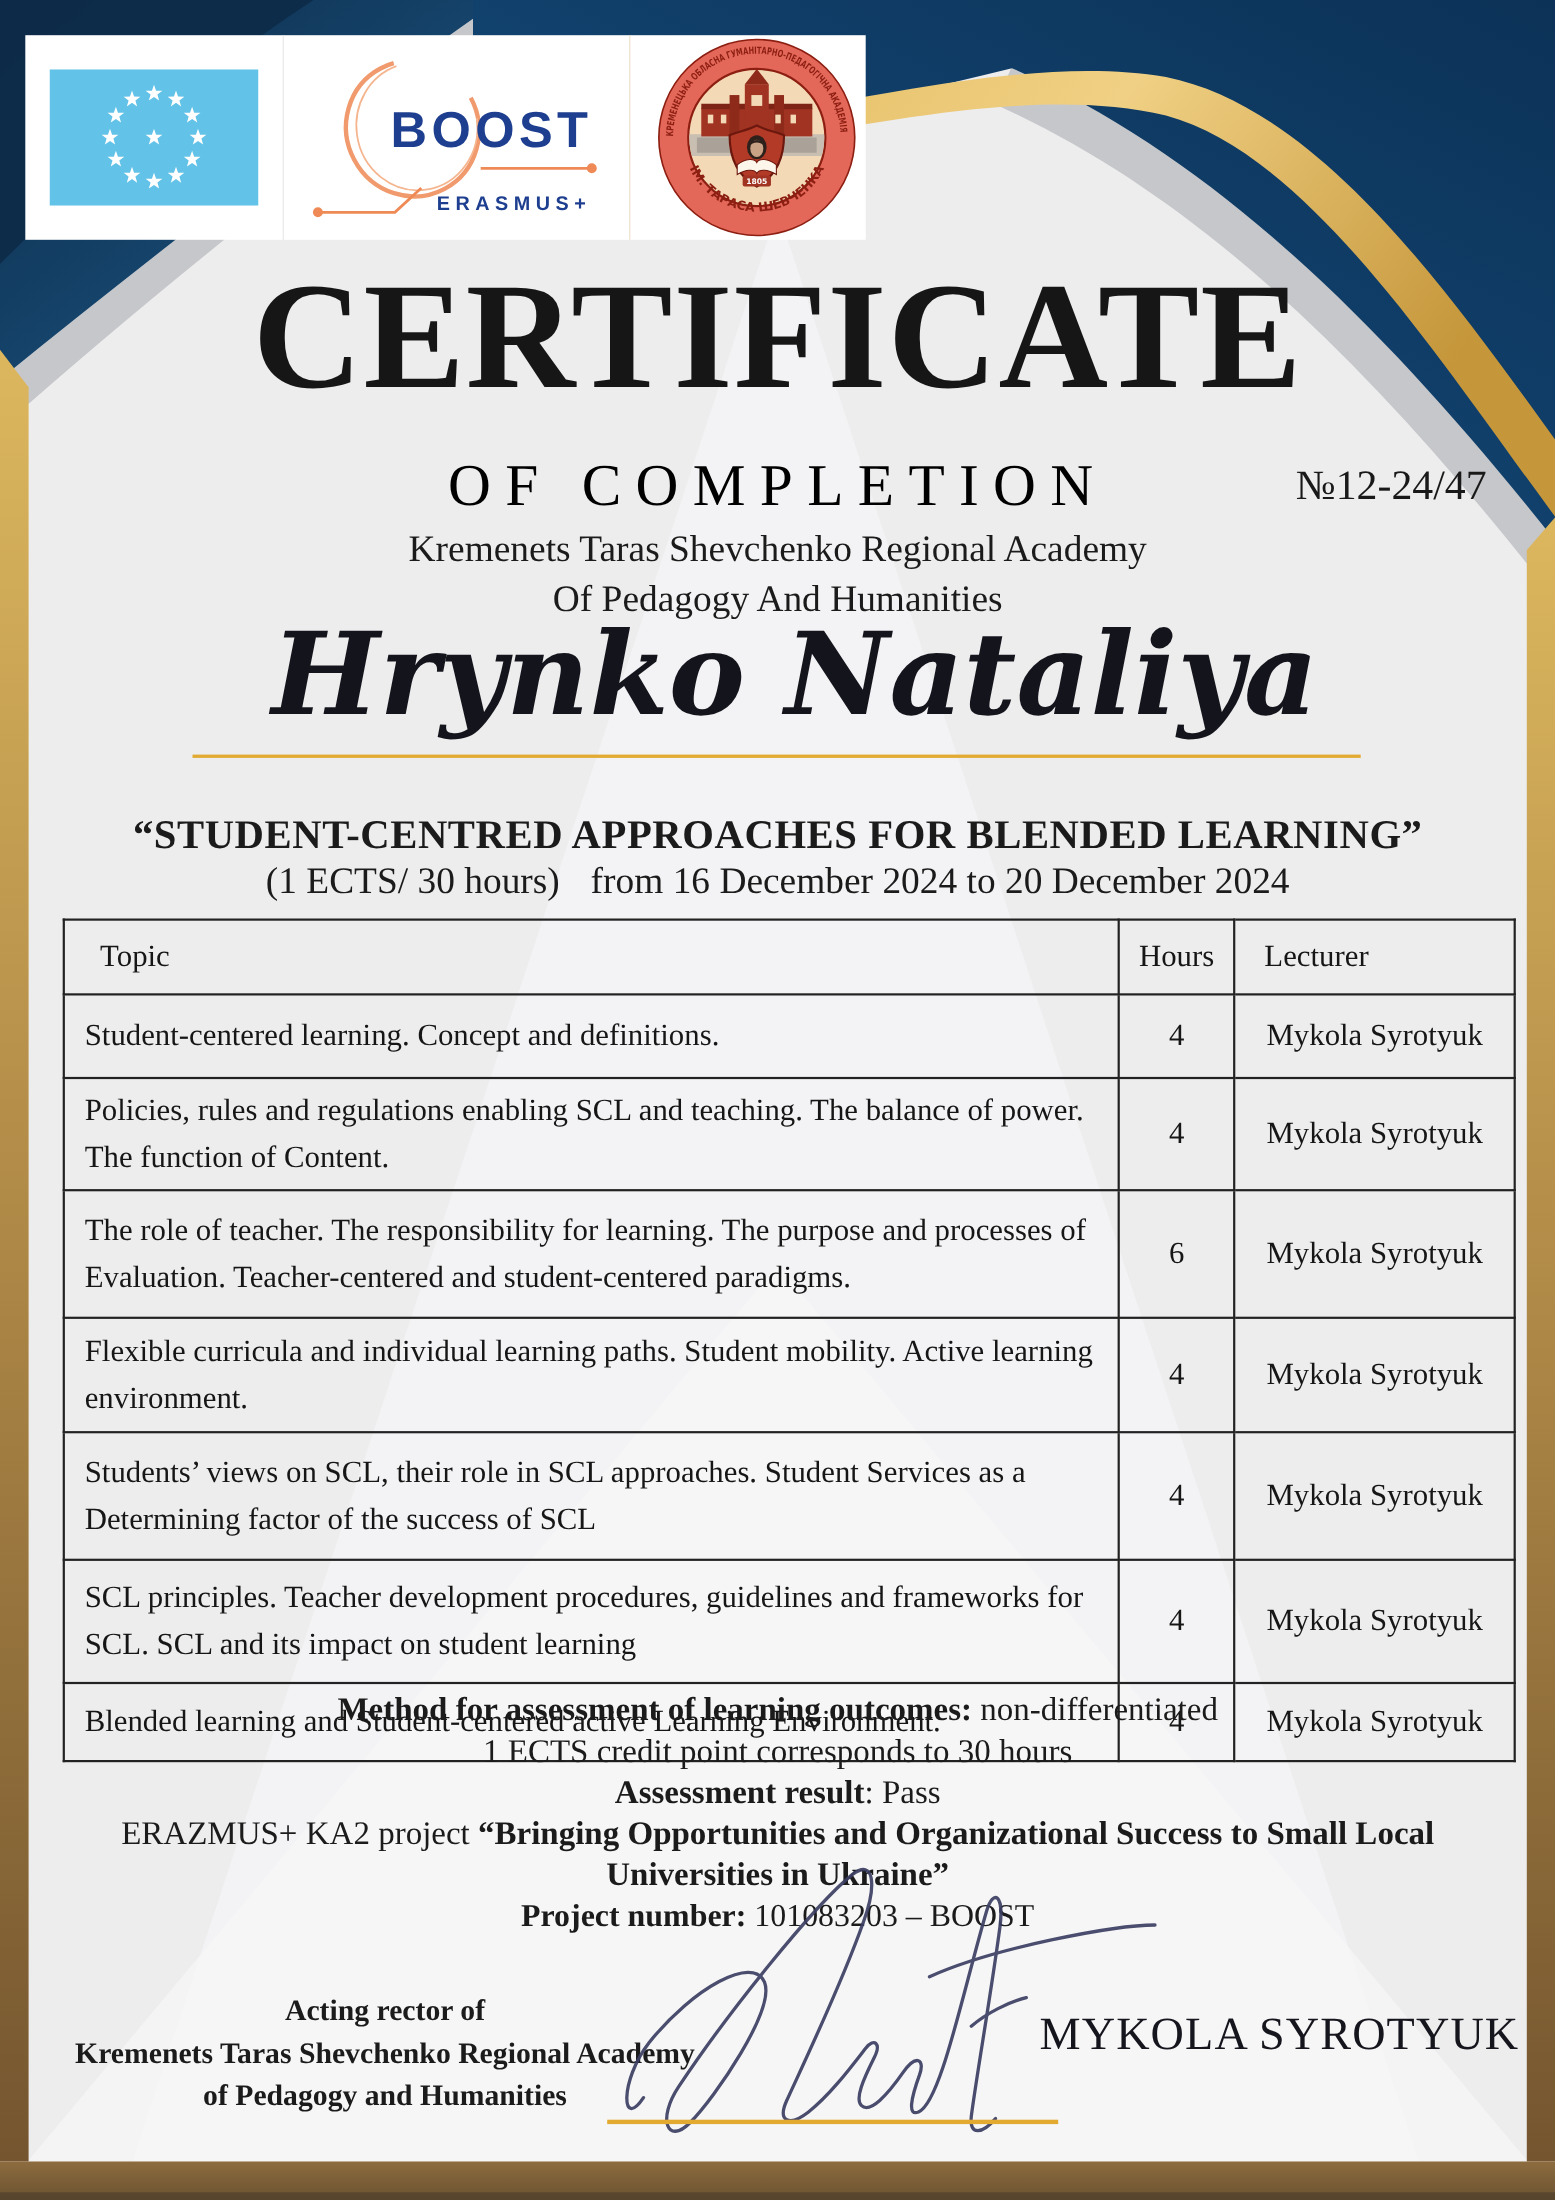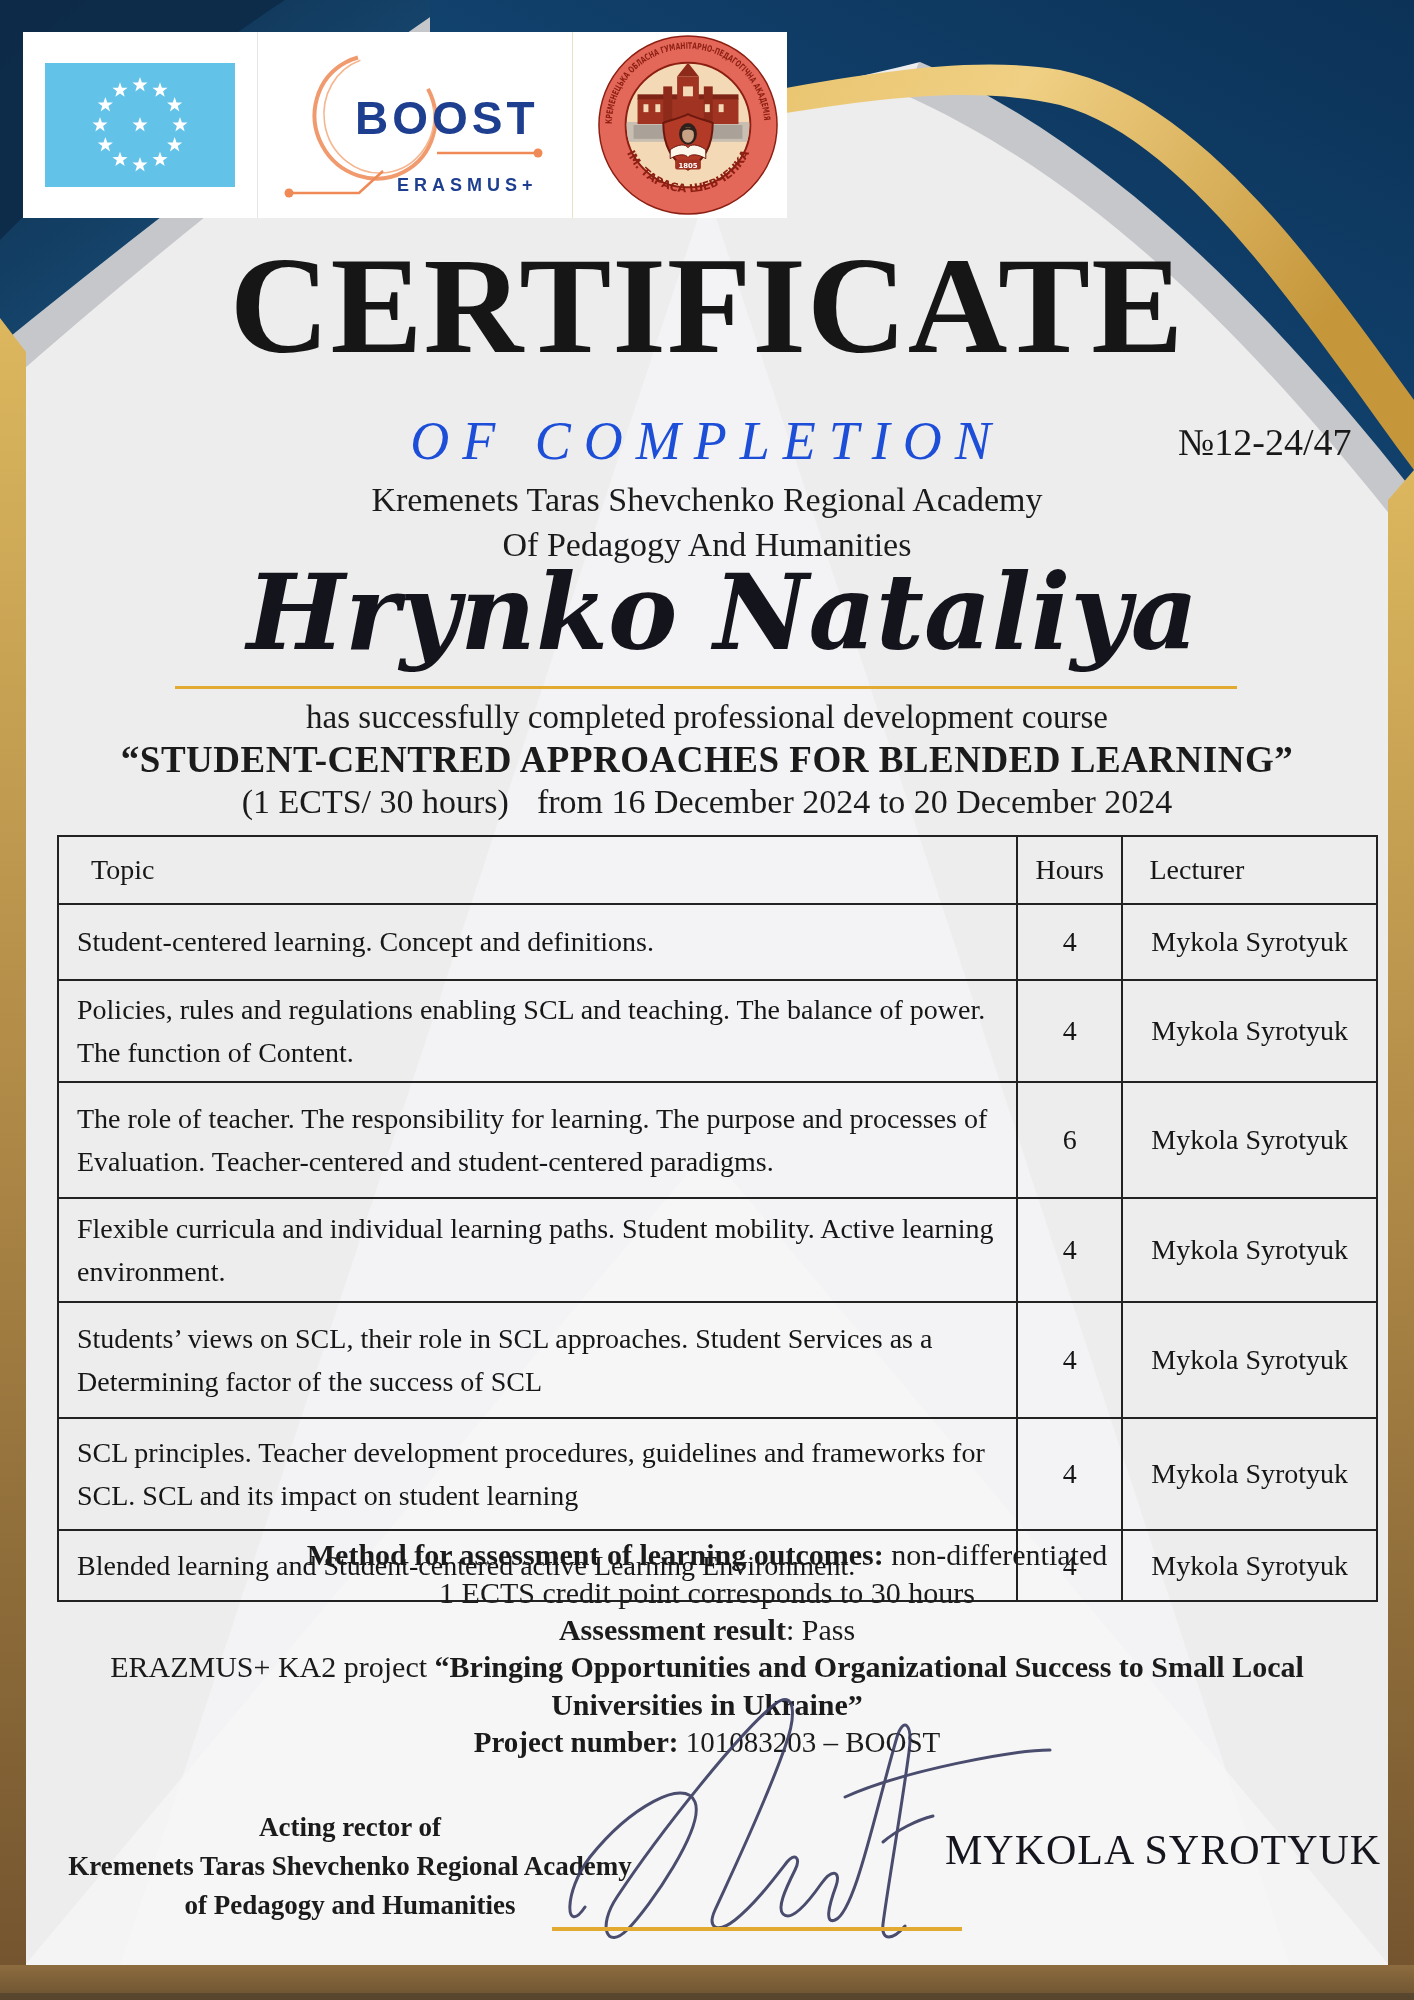--- a/index.html
+++ b/index.html
@@ -20,22 +20,22 @@
   .logo-cell.c1{width:245px;border-right:1px solid #e6e6e6;}
   .logo-cell.c2{width:312px;border-right:1px solid #eadfc8;}
   .logo-cell.c3{width:207px;}
 
   
   .cert-title{
     left:0;right:0;top:230px;text-align:center;
     font-size:138px;font-weight:bold;line-height:1.1;letter-spacing:1px;color:#161616;
   }
   .cert-subtitle{
-    left:0;right:0;top:410px;text-align:center;font-style:italic;
-    font-size:54px;letter-spacing:13px;color:#1d4ed8;
+    left:0;right:0;top:410px;text-align:center;
+    font-size:54px;letter-spacing:13px;color:#000000;
   }
   .cert-number{left:1178px;top:420px;width:210px;font-size:38px;color:#191919;}
   .academy-1{left:0;right:0;top:481px;text-align:center;font-size:34px;}
   .academy-2{left:0;right:0;top:526px;text-align:center;font-size:34px;}
 
   .recipient{
     left:0;right:0;top:548px;text-align:center;
     font-family:"DejaVu Serif",serif;font-style:italic;font-weight:bold;
     font-size:104px;line-height:1.25;color:#14141c;padding-left:31px;
   }
@@ -218,21 +218,20 @@
 
   <div class="abs cert-title">CERTIFICATE</div>
   <div class="abs cert-subtitle">OF COMPLETION</div>
   <div class="abs cert-number">№12-24/47</div>
   <div class="abs academy-1">Kremenets Taras Shevchenko Regional Academy</div>
   <div class="abs academy-2">Of Pedagogy And Humanities</div>
 
   <div class="abs recipient">Hrynko Nataliya</div>
   <div class="abs name-underline"></div>
 
-  <div class="abs completed-line">has successfully completed professional development course</div>
   <div class="abs course-line">“STUDENT-CENTRED APPROACHES FOR BLENDED LEARNING”</div>
   <div class="abs ects-line">
     <span>(1 ECTS/ 30 hours)</span>
     <span>from 16 December 2024 to 20 December 2024</span>
   </div>
 
   <table class="topics">
     <colgroup>
         <col style="width:72.7%">
         <col style="width:8%">

